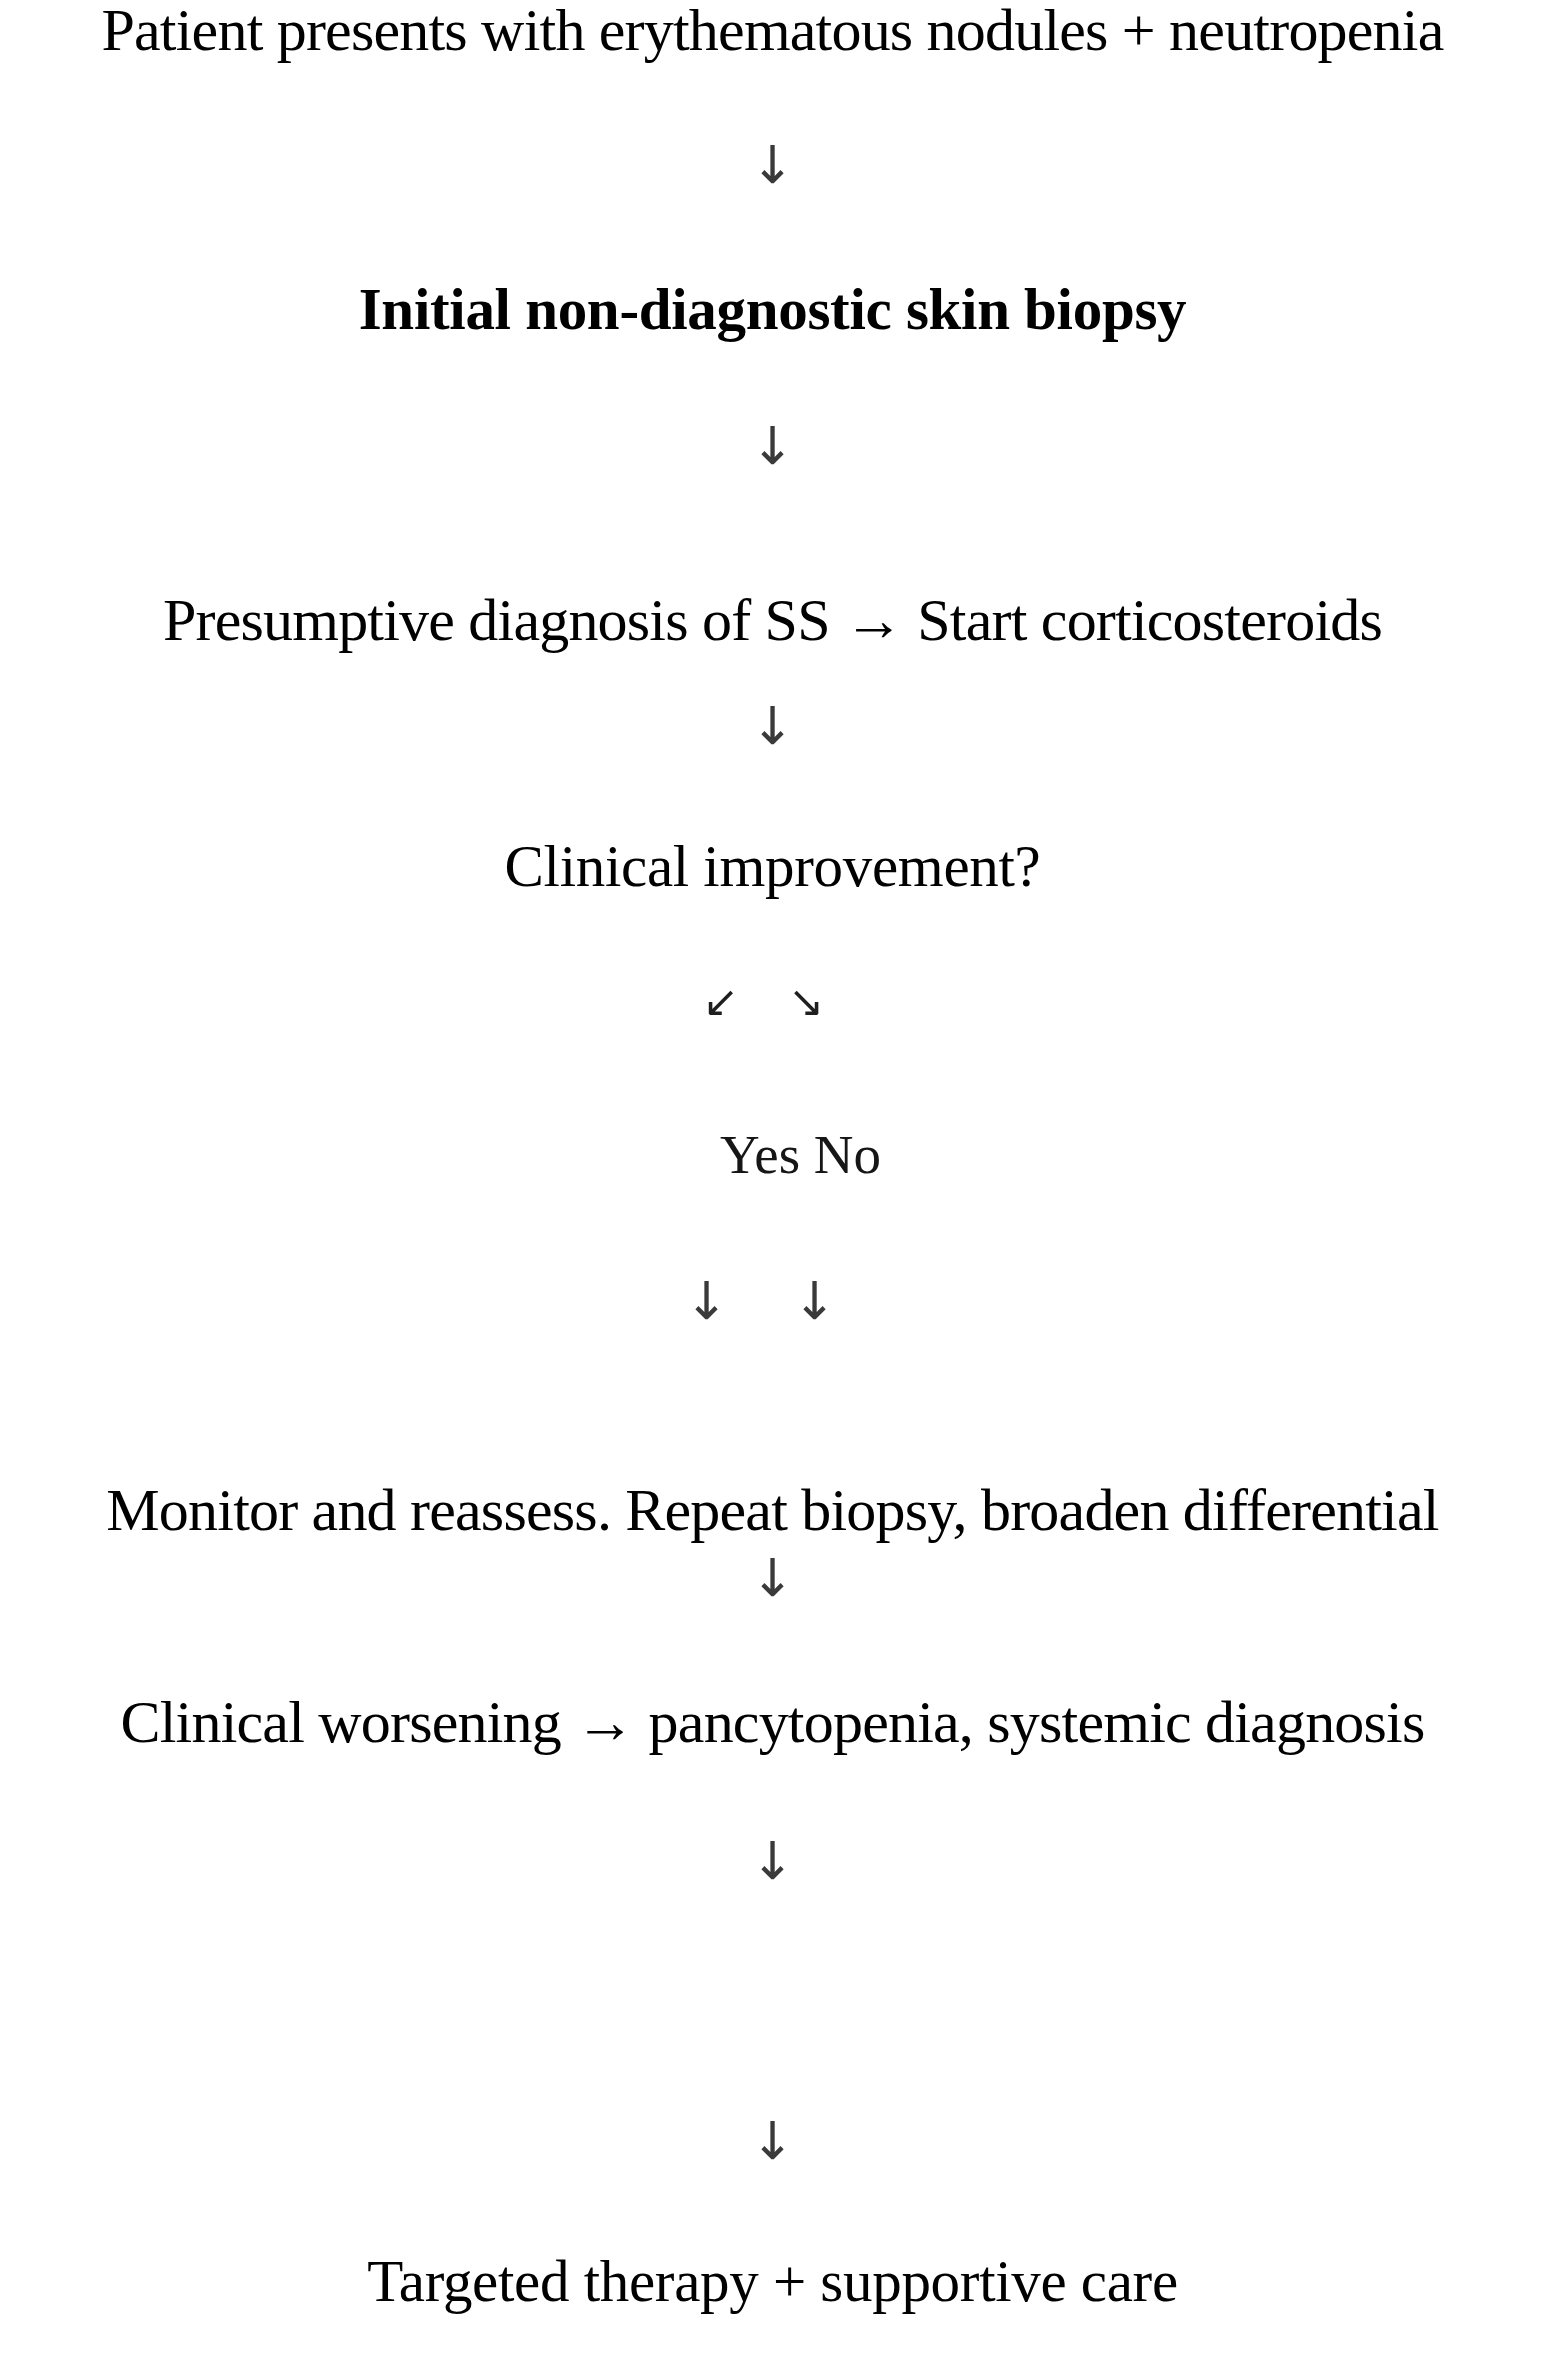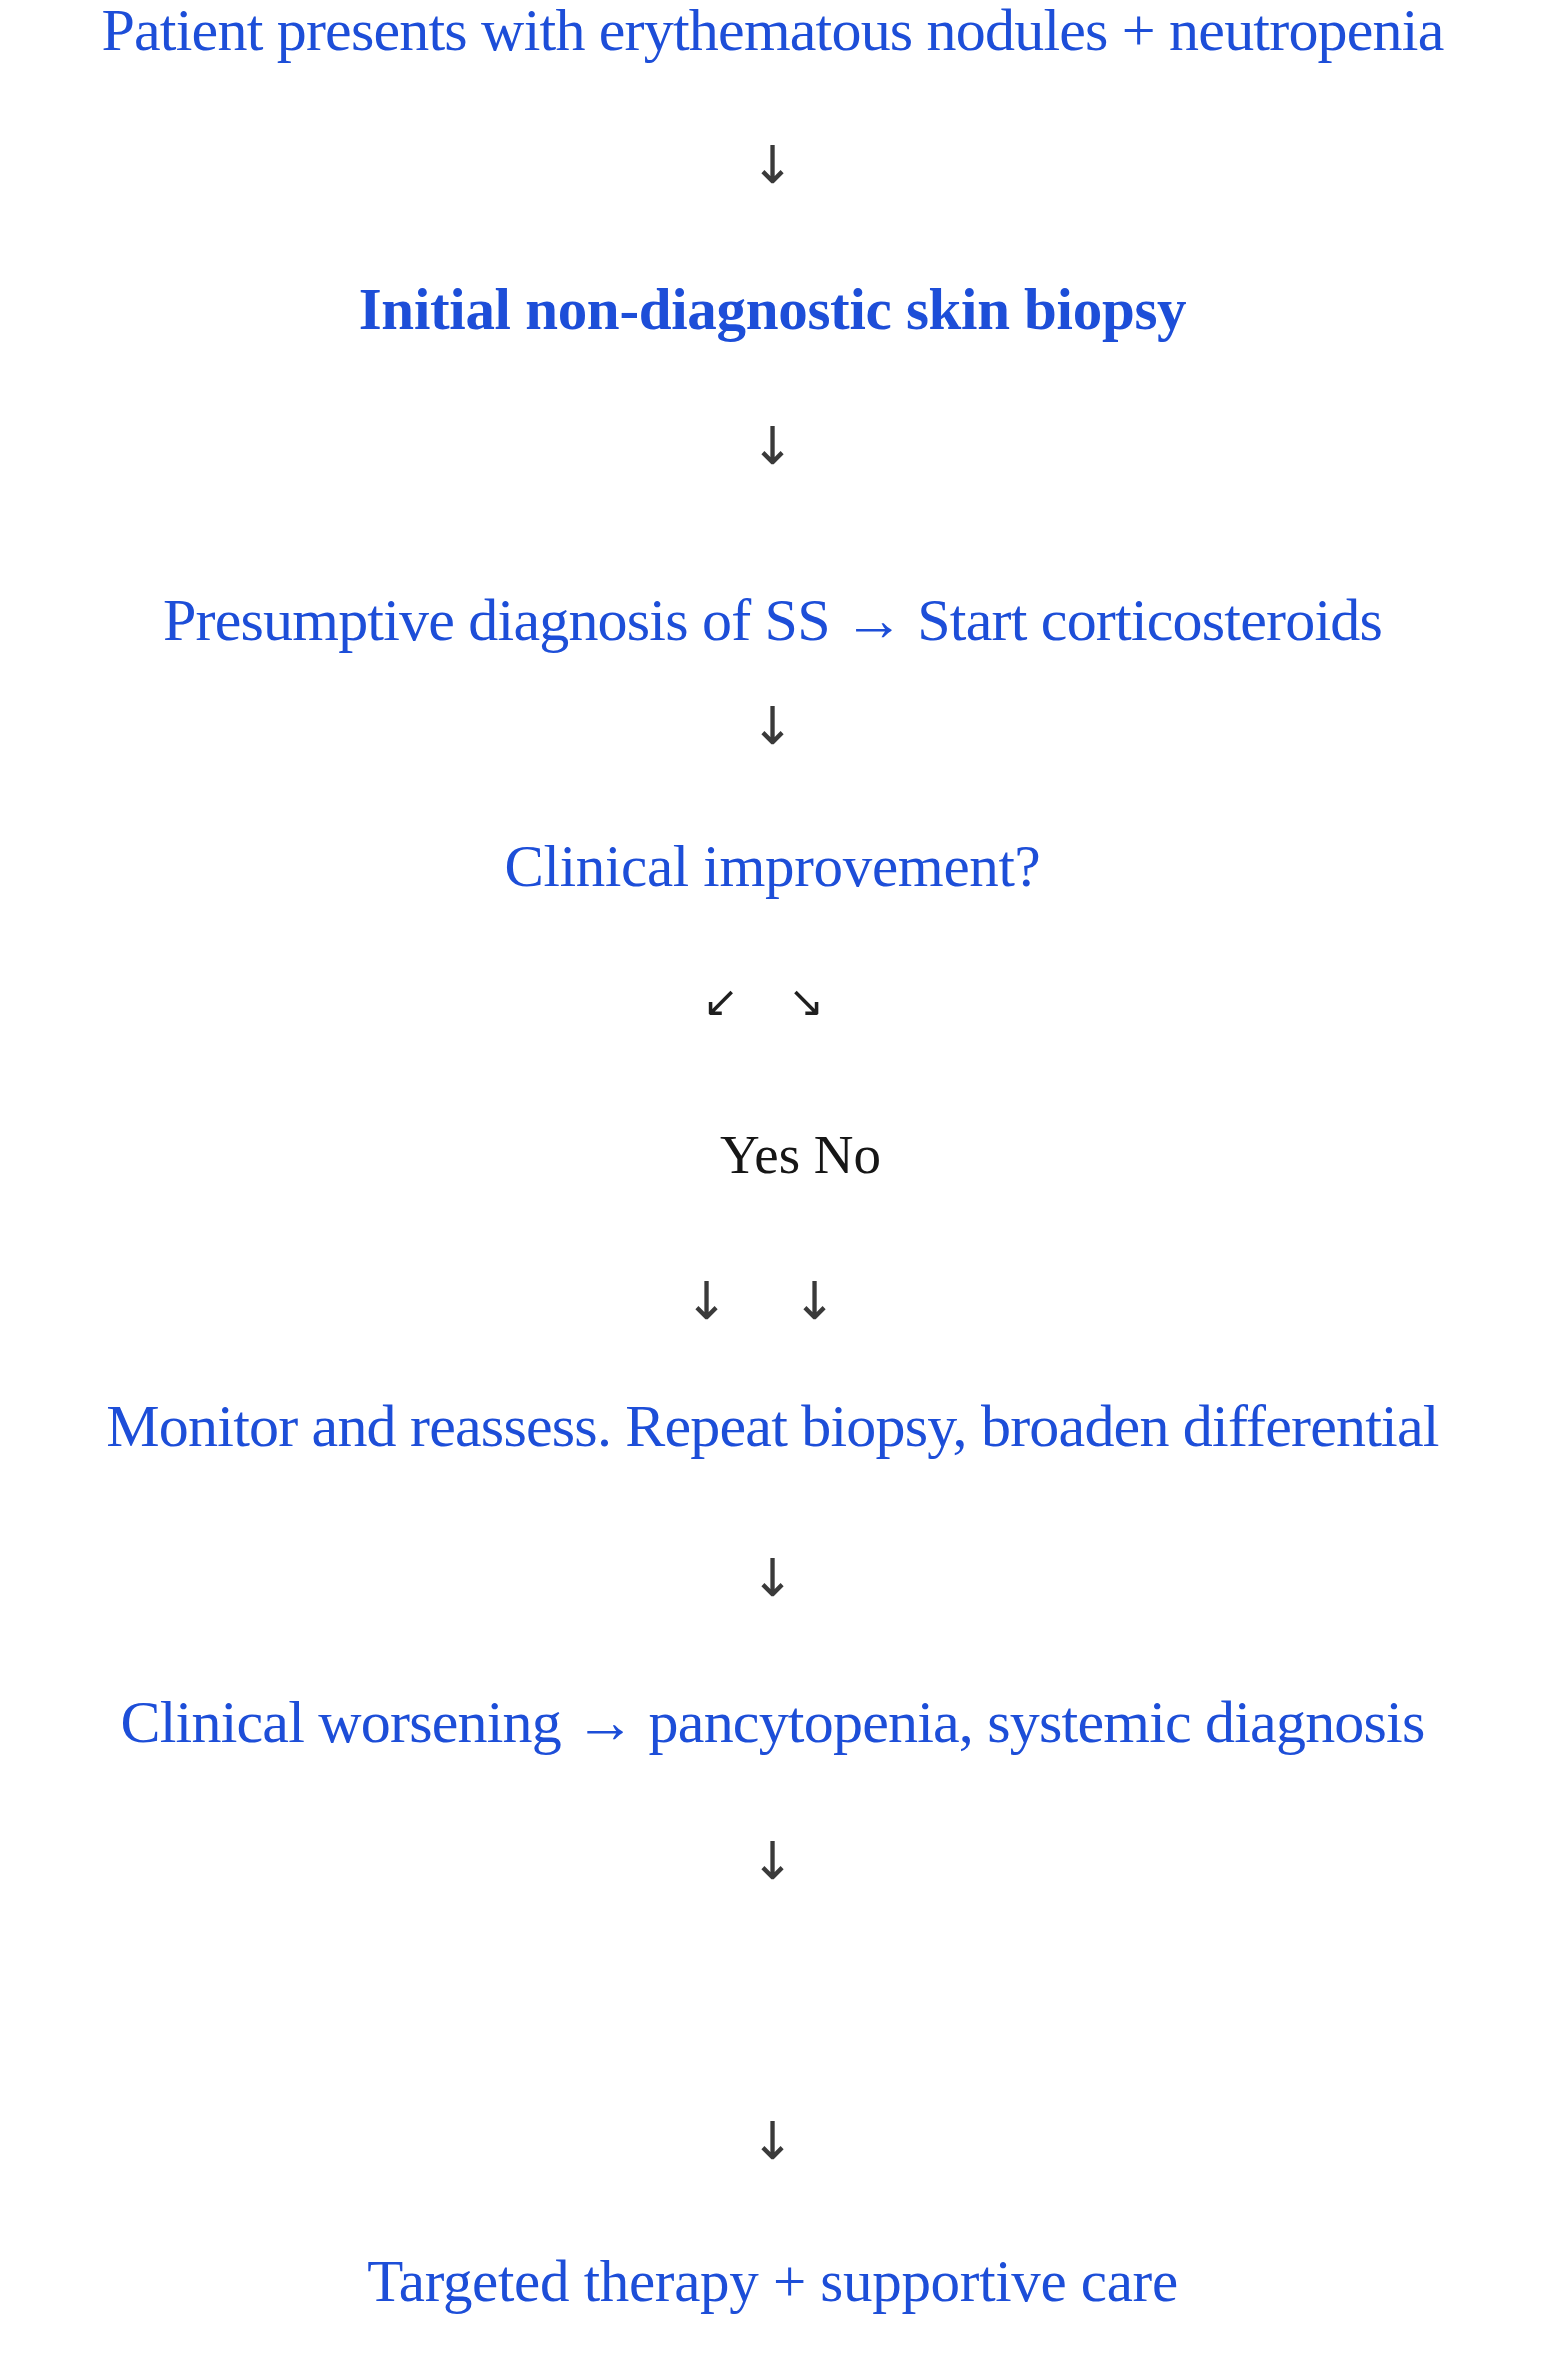--- a/index.html
+++ b/index.html
@@ -31,21 +31,21 @@
     width: 1545px;
     text-align: center;
     white-space: nowrap;
   }
 
   
   .node {
     font-size: 59px;
     line-height: 1.0;
     letter-spacing: -0.3px;
-    color: #1d4ed8;
+    color: #000000;
   }
 
   
   .node.wide {
     font-size: 60px;
     letter-spacing: -0.8px;
   }
 
   
   .arrow {
@@ -89,21 +89,21 @@
   <div class="row arrow" style="top:700px;">↓</div>
 
   <div class="row node" style="top:837px;">Clinical improvement?</div>
 
   <div class="row arrow branch" style="top:980px;">↙ ↘</div>
 
   <div class="row labels" style="top:1127px;margin-left:28px;">Yes No</div>
 
   <div class="row arrow double" style="top:1275px;">↓ ↓</div>
 
-  <div class="row node wide" style="top:1396px;font-family:Liberation Serif, serif;">Monitor and reassess. Repeat biopsy, broaden differential</div>
+  <div class="row node wide" style="top:1480px;font-family:Liberation Serif, serif;">Monitor and reassess. Repeat biopsy, broaden differential</div>
 
   <div class="row arrow" style="top:1552px;">↓</div>
 
   <div class="row node wide" style="top:1692px;">Clinical worsening → pancytopenia, systemic diagnosis</div>
 
   <div class="row arrow" style="top:1835px;">↓</div>
 
 
   <div class="row arrow" style="top:2115px;">↓</div>
 

